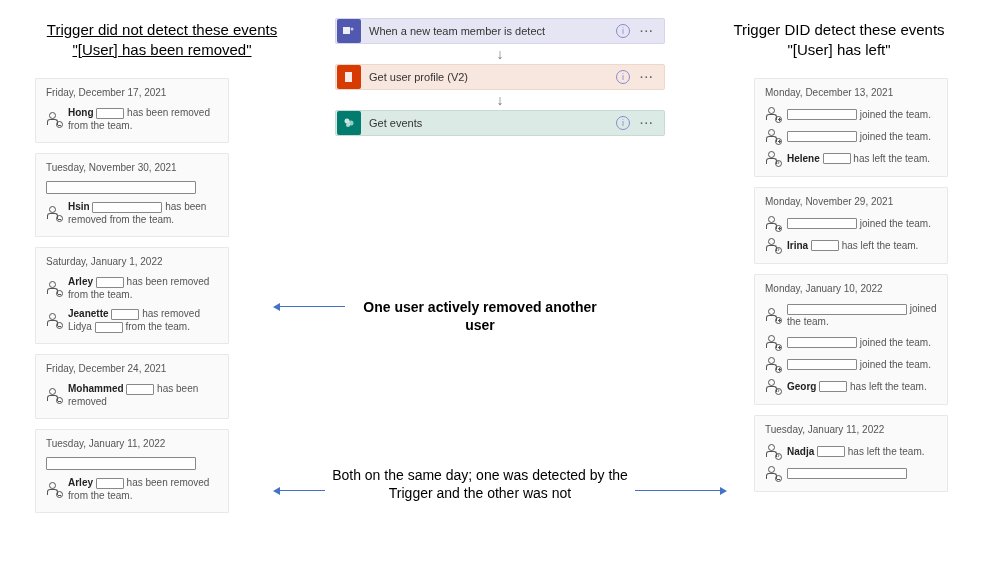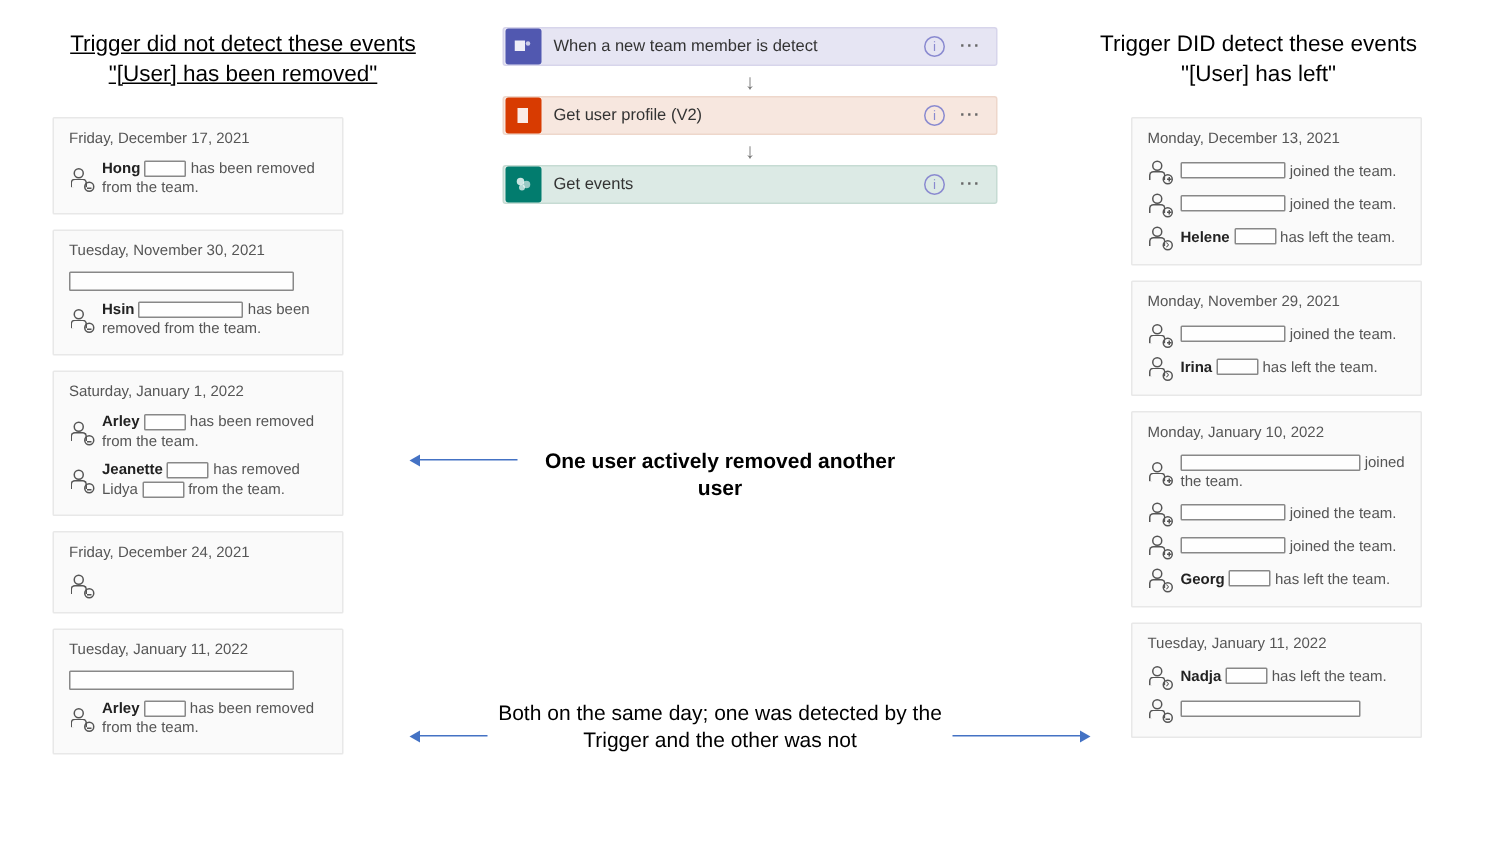--- a/index.html
+++ b/index.html
@@ -166,20 +166,21 @@
         </span>
         <span class="evt-text"><b>Jeanette </b><span class="redact sm"></span> has removed Lidya <span class="redact sm"></span> from the team.</span>
       </div>
     </div>
     <div class="card">
       <div class="card-date">Friday, December 24, 2021</div>
       <div class="evt">
         <span class="evt-icon pi-remove">
           <span class="sub minus"></span>
         </span>
+        <span class="evt-text"><b>Mohammed </b><span class="redact sm"></span> has been removed</span>
       </div>
     </div>
     <div class="card">
       <div class="card-date">Tuesday, January 11, 2022</div>
       <div class="redact-block"></div>
       <div class="evt">
         <span class="evt-icon pi-remove">
           <span class="sub minus"></span>
         </span>
         <span class="evt-text"><b>Arley </b><span class="redact sm"></span> has been removed from the team.</span>

